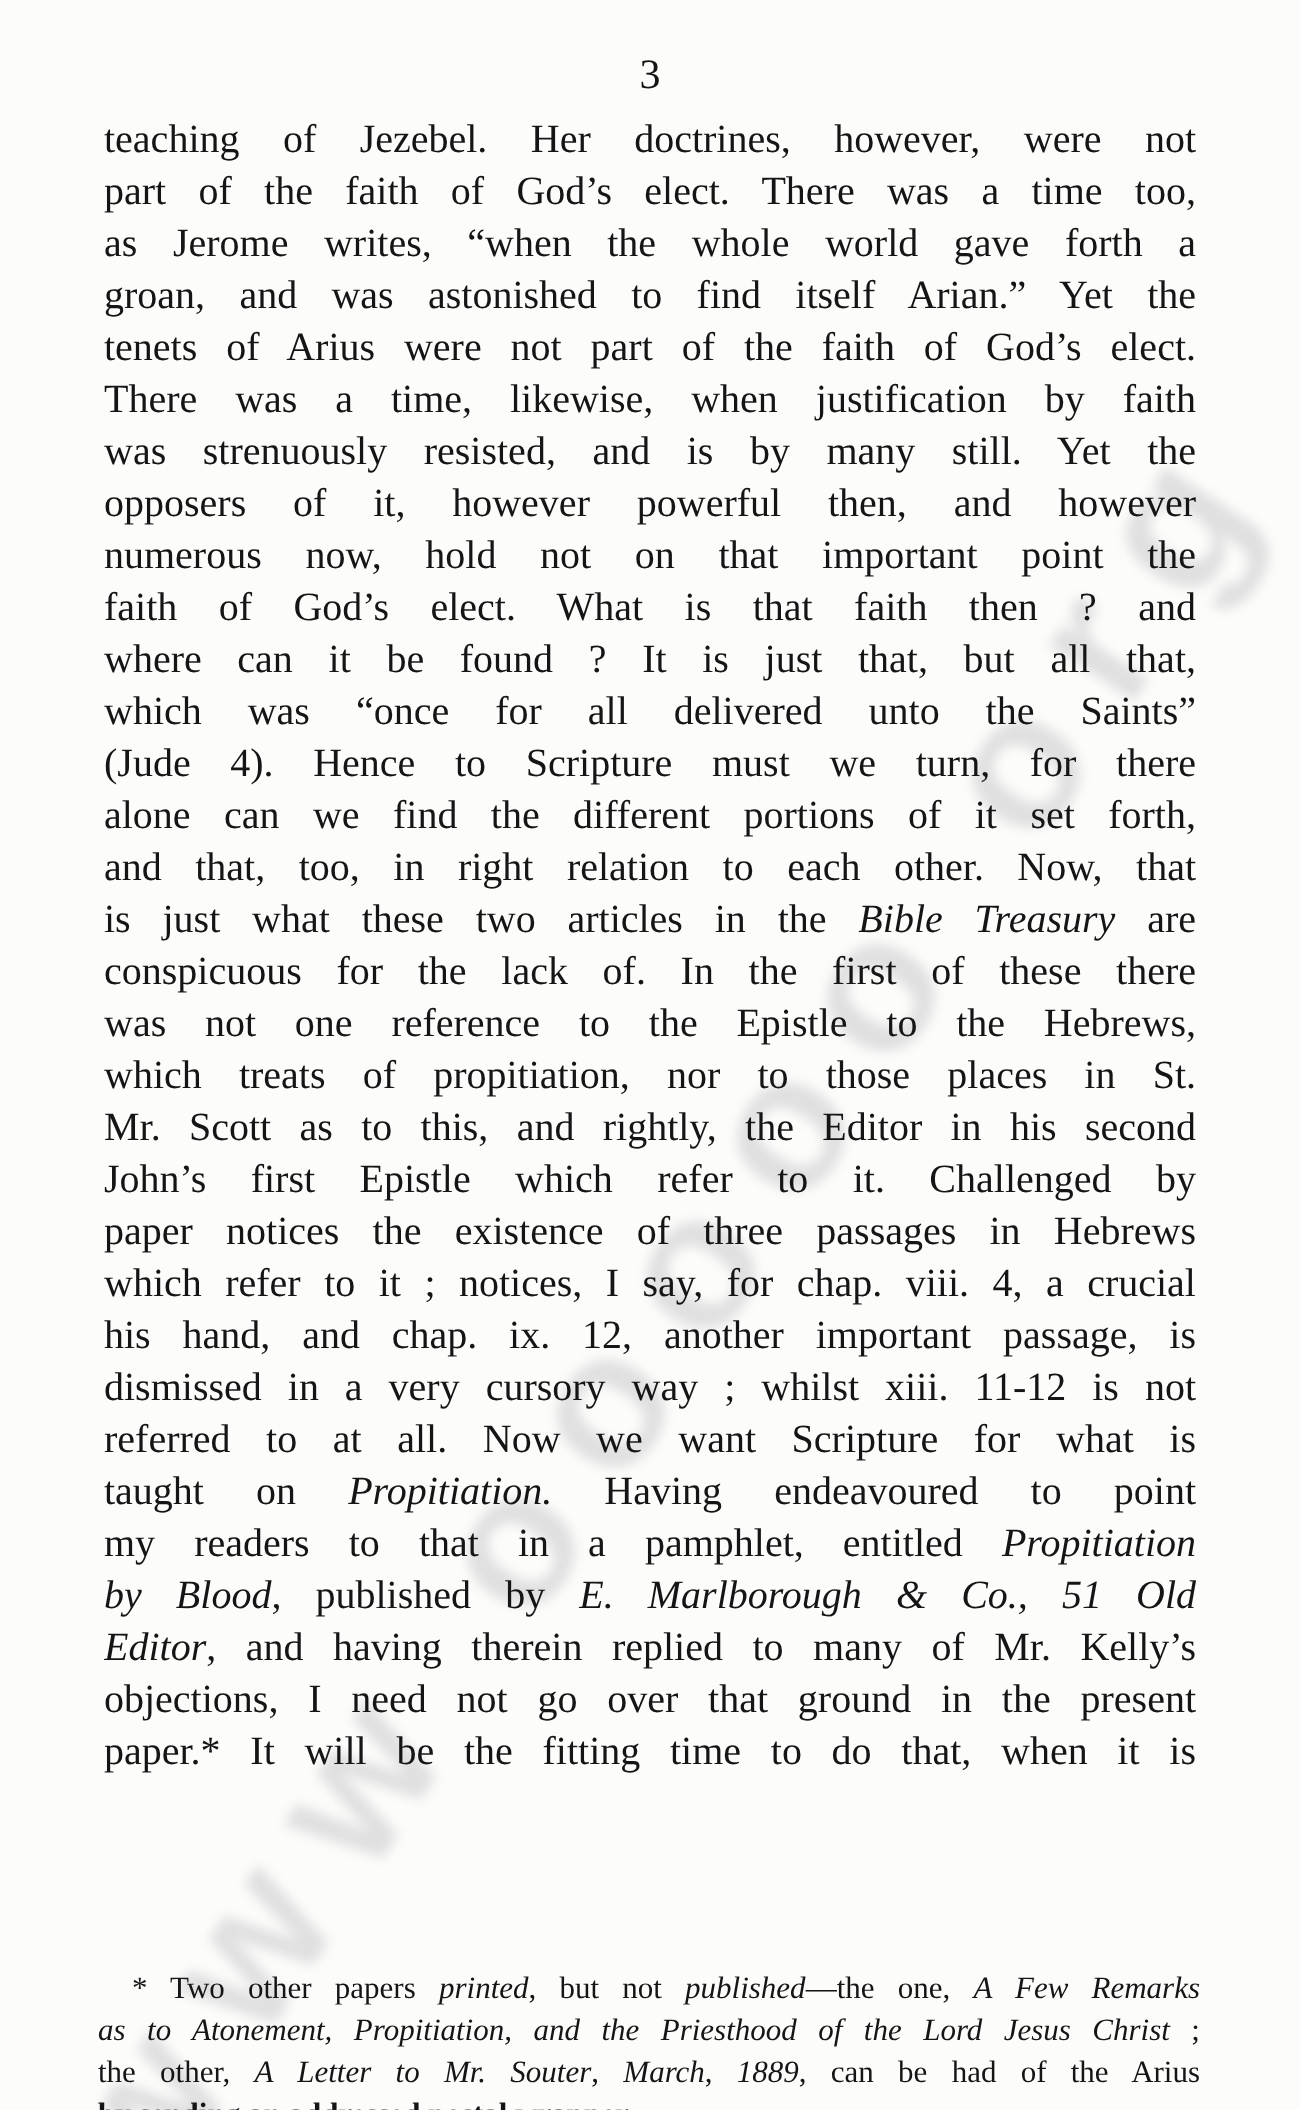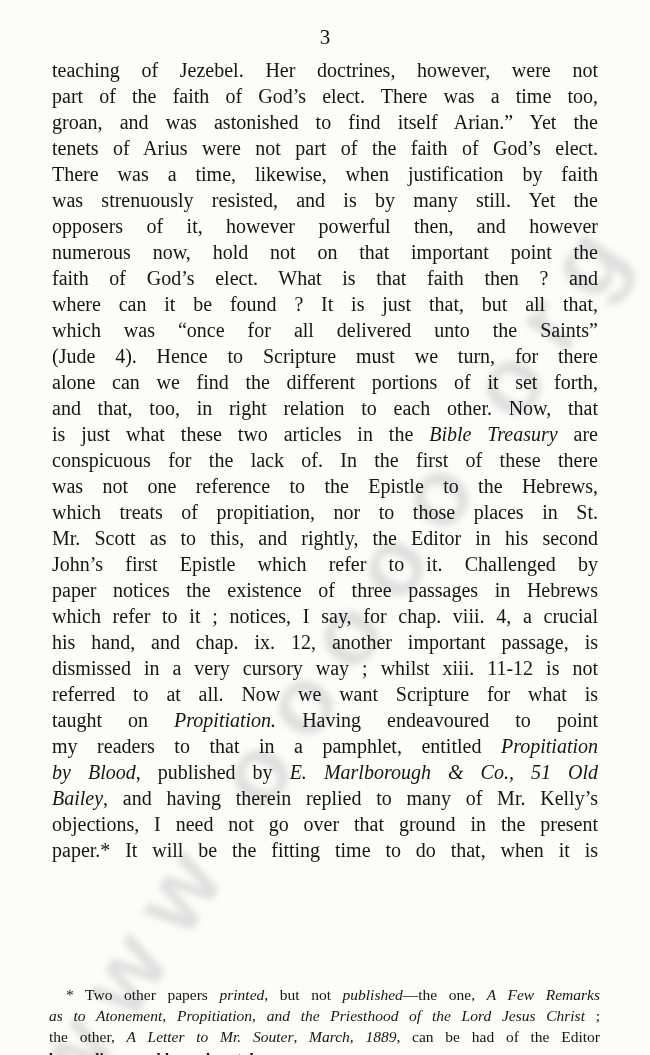--- a/index.html
+++ b/index.html
@@ -55,20 +55,21 @@
       <span>ooooo</span>
       <span>org</span>
     </div>
   </div>
 
   <div class="page-number">3</div>
 
   <div class="body-text" id="body-text">
       <div class="bline"><span>teaching of Jezebel.  Her doctrines, however, were not</span></div>
       <div class="bline"><span>part of the faith of God’s elect.  There was a time too,</span></div>
+      <div class="bline"><span>as Jerome writes, “when the whole world gave forth a</span></div>
       <div class="bline"><span>groan, and was astonished to find itself Arian.”  Yet the</span></div>
       <div class="bline"><span>tenets of Arius were not part of the faith of God’s elect.</span></div>
       <div class="bline"><span>There was a time, likewise, when justification by faith</span></div>
       <div class="bline"><span>was strenuously resisted, and is by many still.  Yet the</span></div>
       <div class="bline"><span>opposers of it, however powerful then, and however</span></div>
       <div class="bline"><span>numerous now, hold not on that important point the</span></div>
       <div class="bline"><span>faith of God’s elect.  What is that faith then ? and</span></div>
       <div class="bline"><span>where can it be found ?  It is just that, but all that,</span></div>
       <div class="bline"><span>which was “once for all delivered unto the Saints”</span></div>
       <div class="bline"><span>(Jude 4).  Hence to Scripture must we turn, for there</span></div>
@@ -81,25 +82,25 @@
       <div class="bline"><span>Mr. Scott as to this, and rightly, the Editor in his second</span></div>
       <div class="bline"><span>John’s first Epistle which refer to it.  Challenged by</span></div>
       <div class="bline"><span>paper notices the existence of three passages in Hebrews</span></div>
       <div class="bline"><span>which refer to it ; notices, I say, for chap. viii. 4, a crucial</span></div>
       <div class="bline"><span>his hand, and chap. ix. 12, another important passage, is</span></div>
       <div class="bline"><span>dismissed in a very cursory way ; whilst xiii. 11-12 is not</span></div>
       <div class="bline"><span>referred to at all.  Now we want Scripture for what is</span></div>
       <div class="bline"><span>taught on </span><i>Propitiation.</i><span>  Having endeavoured to point</span></div>
       <div class="bline"><span>my readers to that in a pamphlet, entitled </span><i>Propitiation</i></div>
       <div class="bline"><i>by Blood</i><span>, published by </span><i>E. Marlborough &amp; Co., 51 Old</i></div>
-      <div class="bline"><i>Bailey</i><span>, and having therein replied to many of Mr. Kelly’s</span></div>
+      <div class="bline"><i>Editor</i><span>, and having therein replied to many of Mr. Kelly’s</span></div>
       <div class="bline"><span>objections, I need not go over that ground in the present</span></div>
       <div class="bline"><span>paper.*   It will be the fitting time to do that, when it is</span></div>
     </div>
 
   <div class="footnote" id="footnote">
       <div class="fnline first"><span>* Two other papers </span><i>printed</i><span>, but not </span><i>published</i><span>—the one, </span><i>A Few Remarks</i></div>
       <div class="fnline"><i>as to Atonement, Propitiation, and the Priesthood of the Lord Jesus Christ</i><span> ;</span></div>
-      <div class="fnline"><span>the other, </span><i>A Letter to Mr. Souter</i><span>, </span><i>March</i><span>, </span><i>1889</i><span>, can be had of the Editor</span></div>
+      <div class="fnline"><span>the other, </span><i>A Letter to Mr. Souter</i><span>, </span><i>March</i><span>, </span><i>1889</i><span>, can be had of the Arius</span></div>
       <div class="fnline left-align"><span>by sending an addressed postal wrapper.</span></div>
     </div>
 
 </div>
 
 </body></html>

